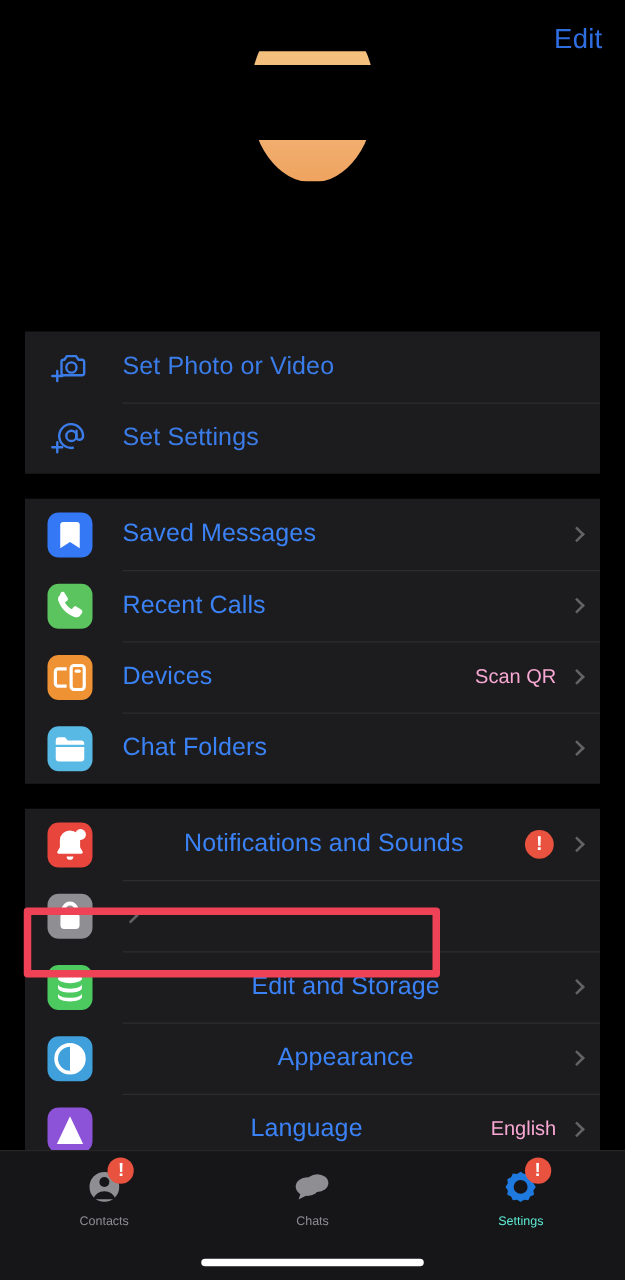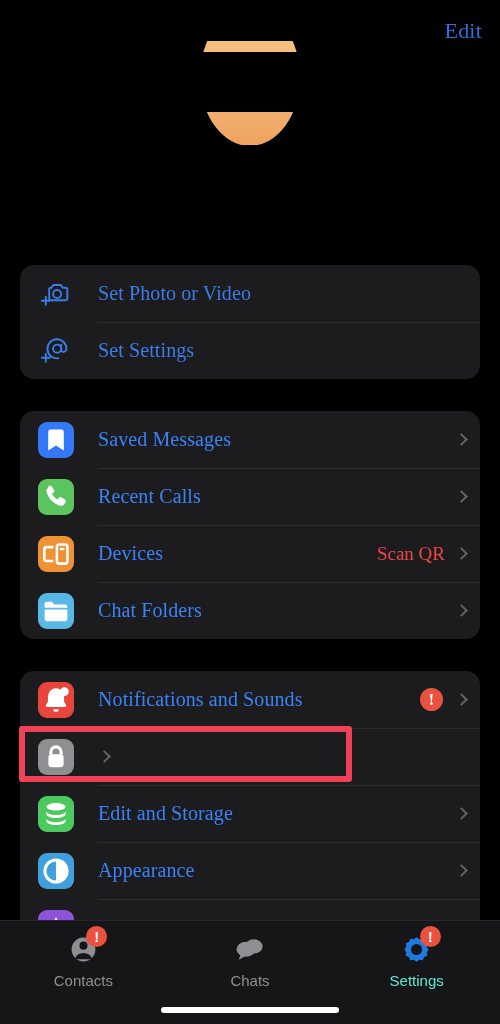--- a/index.html
+++ b/index.html
@@ -23,21 +23,21 @@
     width:500px;
     background:#000;
   }
   .edit-btn {
     position:absolute;
     right:18px; top:18px;
     color:#2f6ee0;
     font-size:22px;
     letter-spacing:.2px;
     background:none; border:none;
-    font-family:Liberation Serif, serif;
+    font-family:Liberation Sans, sans-serif;
     cursor:pointer;
   }
   .avatar-wrap {
     position:absolute;
     left:200px; top:8px;
     width:100px; height:138px;
   }
   .avatar {
     position:absolute;
     left:0; top:0;
@@ -70,25 +70,24 @@
   .phone-block {
     position:absolute;
     left:0; right:0; top:200px;
     text-align:center;
     color:#070707;
     font-size:19px;
   }
 
   
   .card {
-    margin:0 20px 32px 20px;
+    margin:0 20px 20px 20px;
     background:#1c1c1e;
-    border-radius:14px;
+    border-radius:0;
     overflow:hidden;
-    font-family:Liberation Serif, serif;
   }
   .row {
     position:relative;
     display:flex;
     align-items:center;
     height:57px;
     padding:0 14px 0 18px;
     cursor:pointer;
   }
   .row + .row::before {
@@ -110,22 +109,22 @@
     margin-right:24px;
   }
   .row-label {
     flex:1 1 auto;
     color:#3b82f6;
     font-size:20px;
     letter-spacing:.1px;
   }
   .row-label.blue { color:#3b7ce8; }
   .row-value {
-    color:#ef4444;
-    font-size:19px;
+    color:#f9a8d4;
+    font-size:16px;
     margin-right:10px;
   }
   .chev {
     width:9px; height:9px;
     border-right:2.3px solid #636366;
     border-top:2.3px solid #636366;
     transform:rotate(45deg);
     margin-left:2px;
     flex:0 0 auto;
   }
@@ -135,21 +134,21 @@
     background:#e8523f;
     color:#fff;
     font-size:16px;
     font-weight:bold;
     display:flex; align-items:center; justify-content:center;
     margin-right:12px;
     flex:0 0 auto;
   }
 
   
-  .card.clipped { margin-bottom:0; }
+  .card.clipped { margin-bottom:0;text-align:center; }
 
   
   .highlight-box {
     position:absolute;
     left:19px; top:726px;
     width:333px; height:56px;
     border:6px solid #f04257;
     border-radius:3px;
     pointer-events:none;
     z-index:40;
@@ -181,21 +180,21 @@
     right:-4px; top:-3px;
     width:21px; height:21px;
     border-radius:50%;
     background:#e8523f;
     color:#fff;
     font-size:15px; font-weight:bold;
     display:flex; align-items:center; justify-content:center;
   }
   .tab-label {
     margin-top:3px;
-    font-size:15px;
+    font-size:10px;
     color:#8e8e93;
   }
   .tab.active .tab-label { color:#5eead4; }
   .home-indicator {
     position:absolute;
     left:50%; transform:translateX(-50%);
     bottom:11px;
     width:178px; height:6px;
     border-radius:3px;
     background:#fff;
@@ -325,20 +324,21 @@
           </div>
           <div class="row-label">Appearance</div>
           <div class="chev"></div>
         </div>
         <div class="row">
           <div class="row-icon" style="background: rgb(140, 82, 216);">
             <svg viewBox="0 0 24 24" width="36" height="36">
               <path d="M12 4.6l7 14.8H5z" fill="#fff"></path>
             </svg>
           </div>
+          <div class="row-label">Language</div>
           <div class="row-value">English</div>
           <div class="chev"></div>
         </div>
       </div>
     </div>
 
   <div class="highlight-box" style="border-color: rgb(240, 66, 87);"></div>
 
   <div class="tabbar" id="tabbar">
       <div class="tab">

